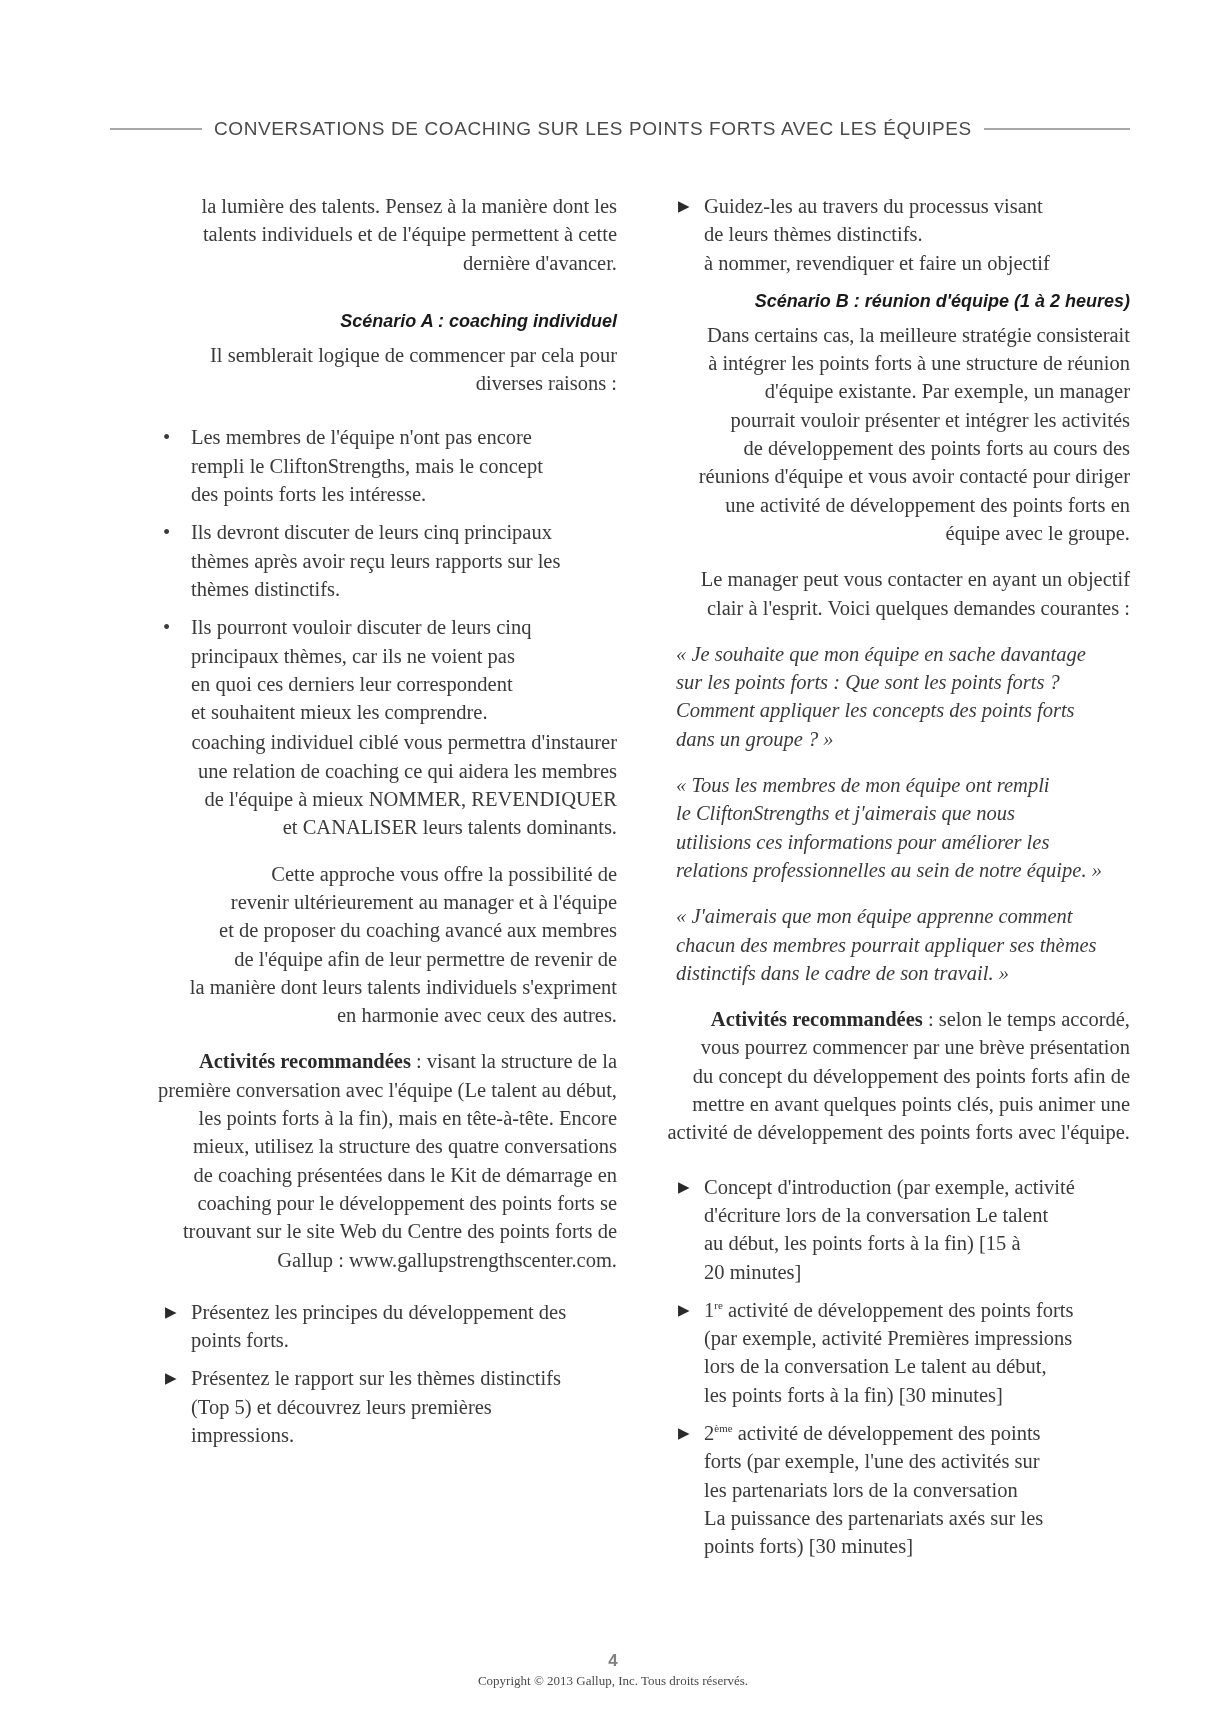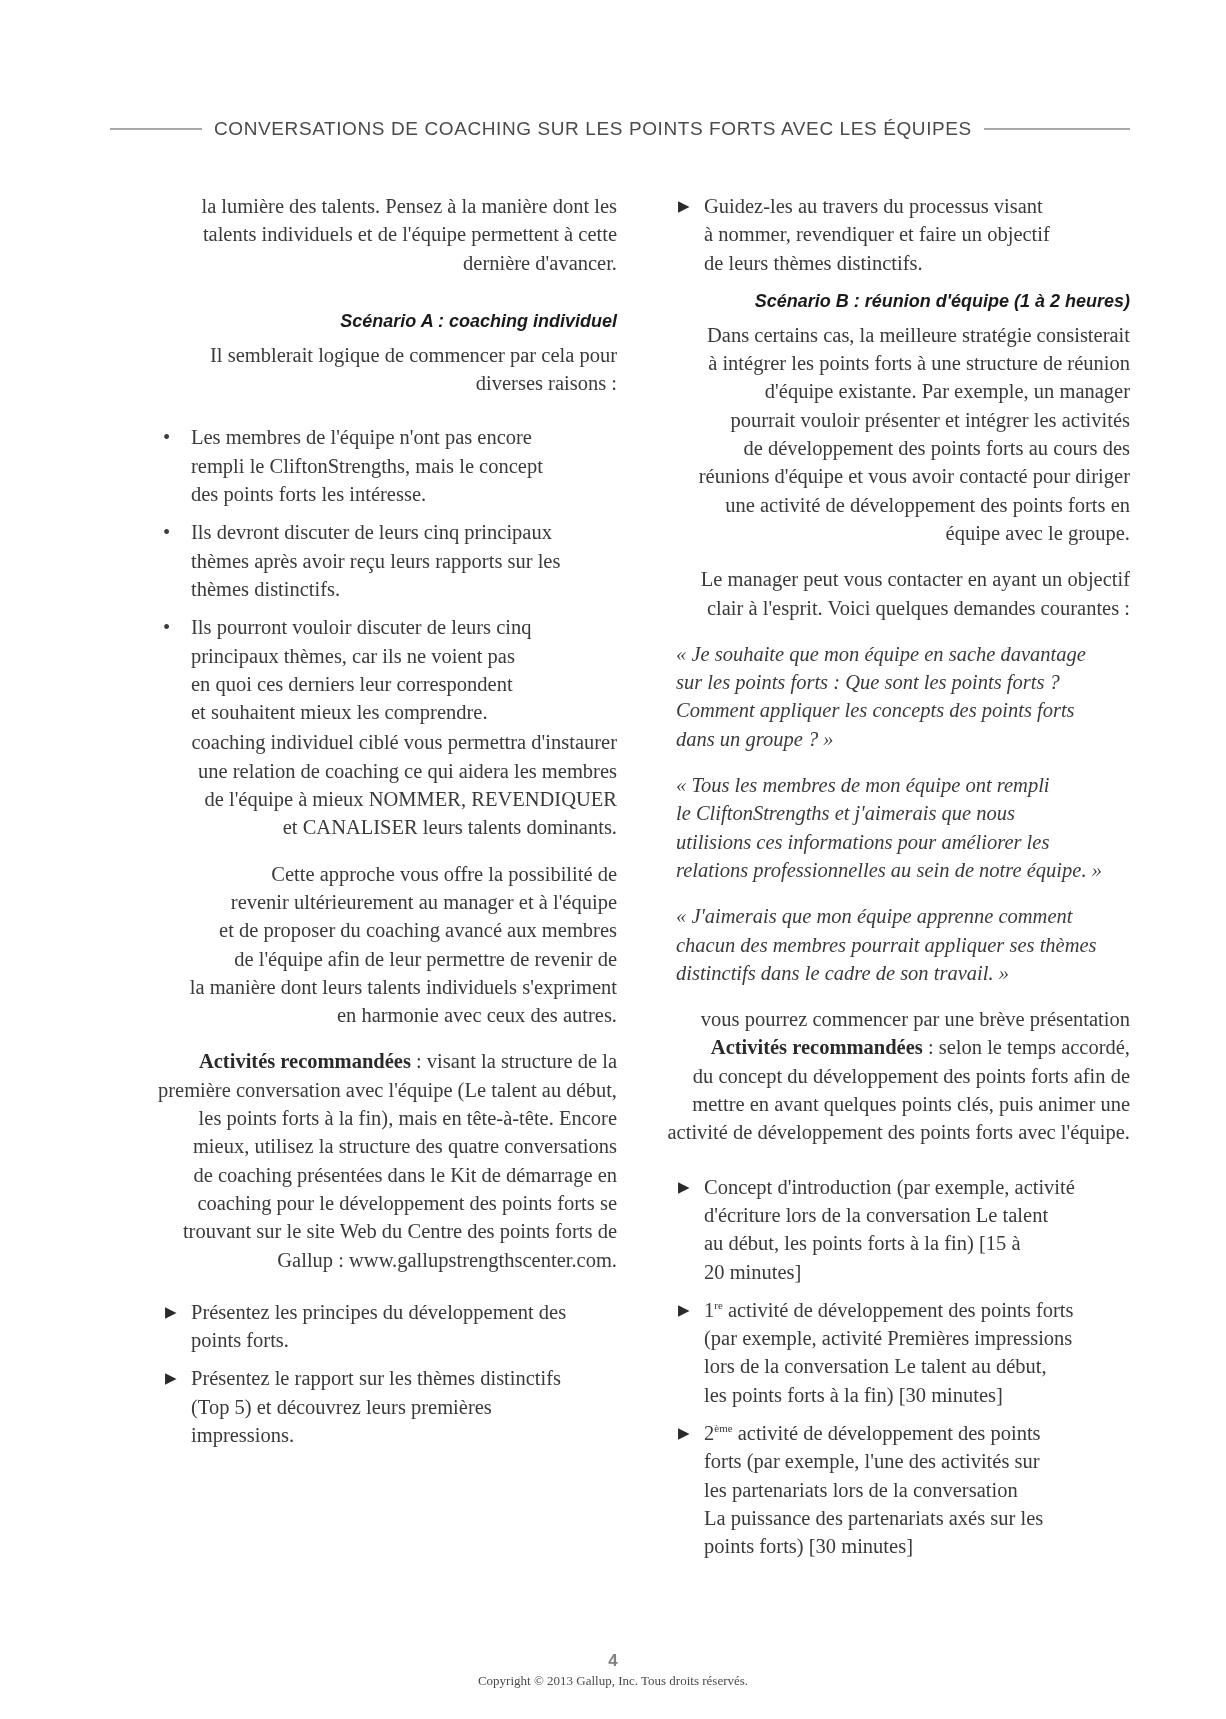--- a/index.html
+++ b/index.html
@@ -115,22 +115,22 @@
       <span class="line">impressions.</span>
     </li>
   </ul>
 </div>
 
 <div class="col right">
   <ul class="list tri r" style="margin-bottom:12px">
     <li>
       <span class="bullet">▶</span>
       <span class="line">Guidez-les au travers du processus visant</span>
+      <span class="line">de leurs thèmes distinctifs.</span>
       <span class="line">à nommer, revendiquer et faire un objectif</span>
-      <span class="line">de leurs thèmes distinctifs.</span>
     </li>
   </ul>
   <h3 class="h" style="margin-left:-3px">Scénario B : réunion d'équipe (1 à 2 heures)</h3>
   <p class="para" style="margin-left:-3px">
     <span class="line">Dans certains cas, la meilleure stratégie consisterait</span>
     <span class="line">à intégrer les points forts à une structure de réunion</span>
     <span class="line">d'équipe existante. Par exemple, un manager</span>
     <span class="line">pourrait vouloir présenter et intégrer les activités</span>
     <span class="line">de développement des points forts au cours des</span>
     <span class="line">réunions d'équipe et vous avoir contacté pour diriger</span>
@@ -152,22 +152,22 @@
     <span class="line">le CliftonStrengths et j'aimerais que nous</span>
     <span class="line">utilisions ces informations pour améliorer les</span>
     <span class="line">relations professionnelles au sein de notre équipe. »</span>
   </p>
   <p class="quote">
     <span class="line">« J'aimerais que mon équipe apprenne comment</span>
     <span class="line">chacun des membres pourrait appliquer ses thèmes</span>
     <span class="line">distinctifs dans le cadre de son travail. »</span>
   </p>
   <p class="para" style="margin-left:-3px">
+    <span class="line"><b class="strong">Activités recommandées</b><span> : selon le temps accordé,</span></span>
     <span class="line">vous pourrez commencer par une brève présentation</span>
-    <span class="line"><b class="strong">Activités recommandées</b><span> : selon le temps accordé,</span></span>
     <span class="line">du concept du développement des points forts afin de</span>
     <span class="line">mettre en avant quelques points clés, puis animer une</span>
     <span class="line">activité de développement des points forts avec l'équipe.</span>
   </p>
   <div style="height:8px"></div>
   <ul class="list tri r">
     <li>
       <span class="bullet">▶</span>
       <span class="line">Concept d'introduction (par exemple, activité</span>
       <span class="line">d'écriture lors de la conversation Le talent</span>

